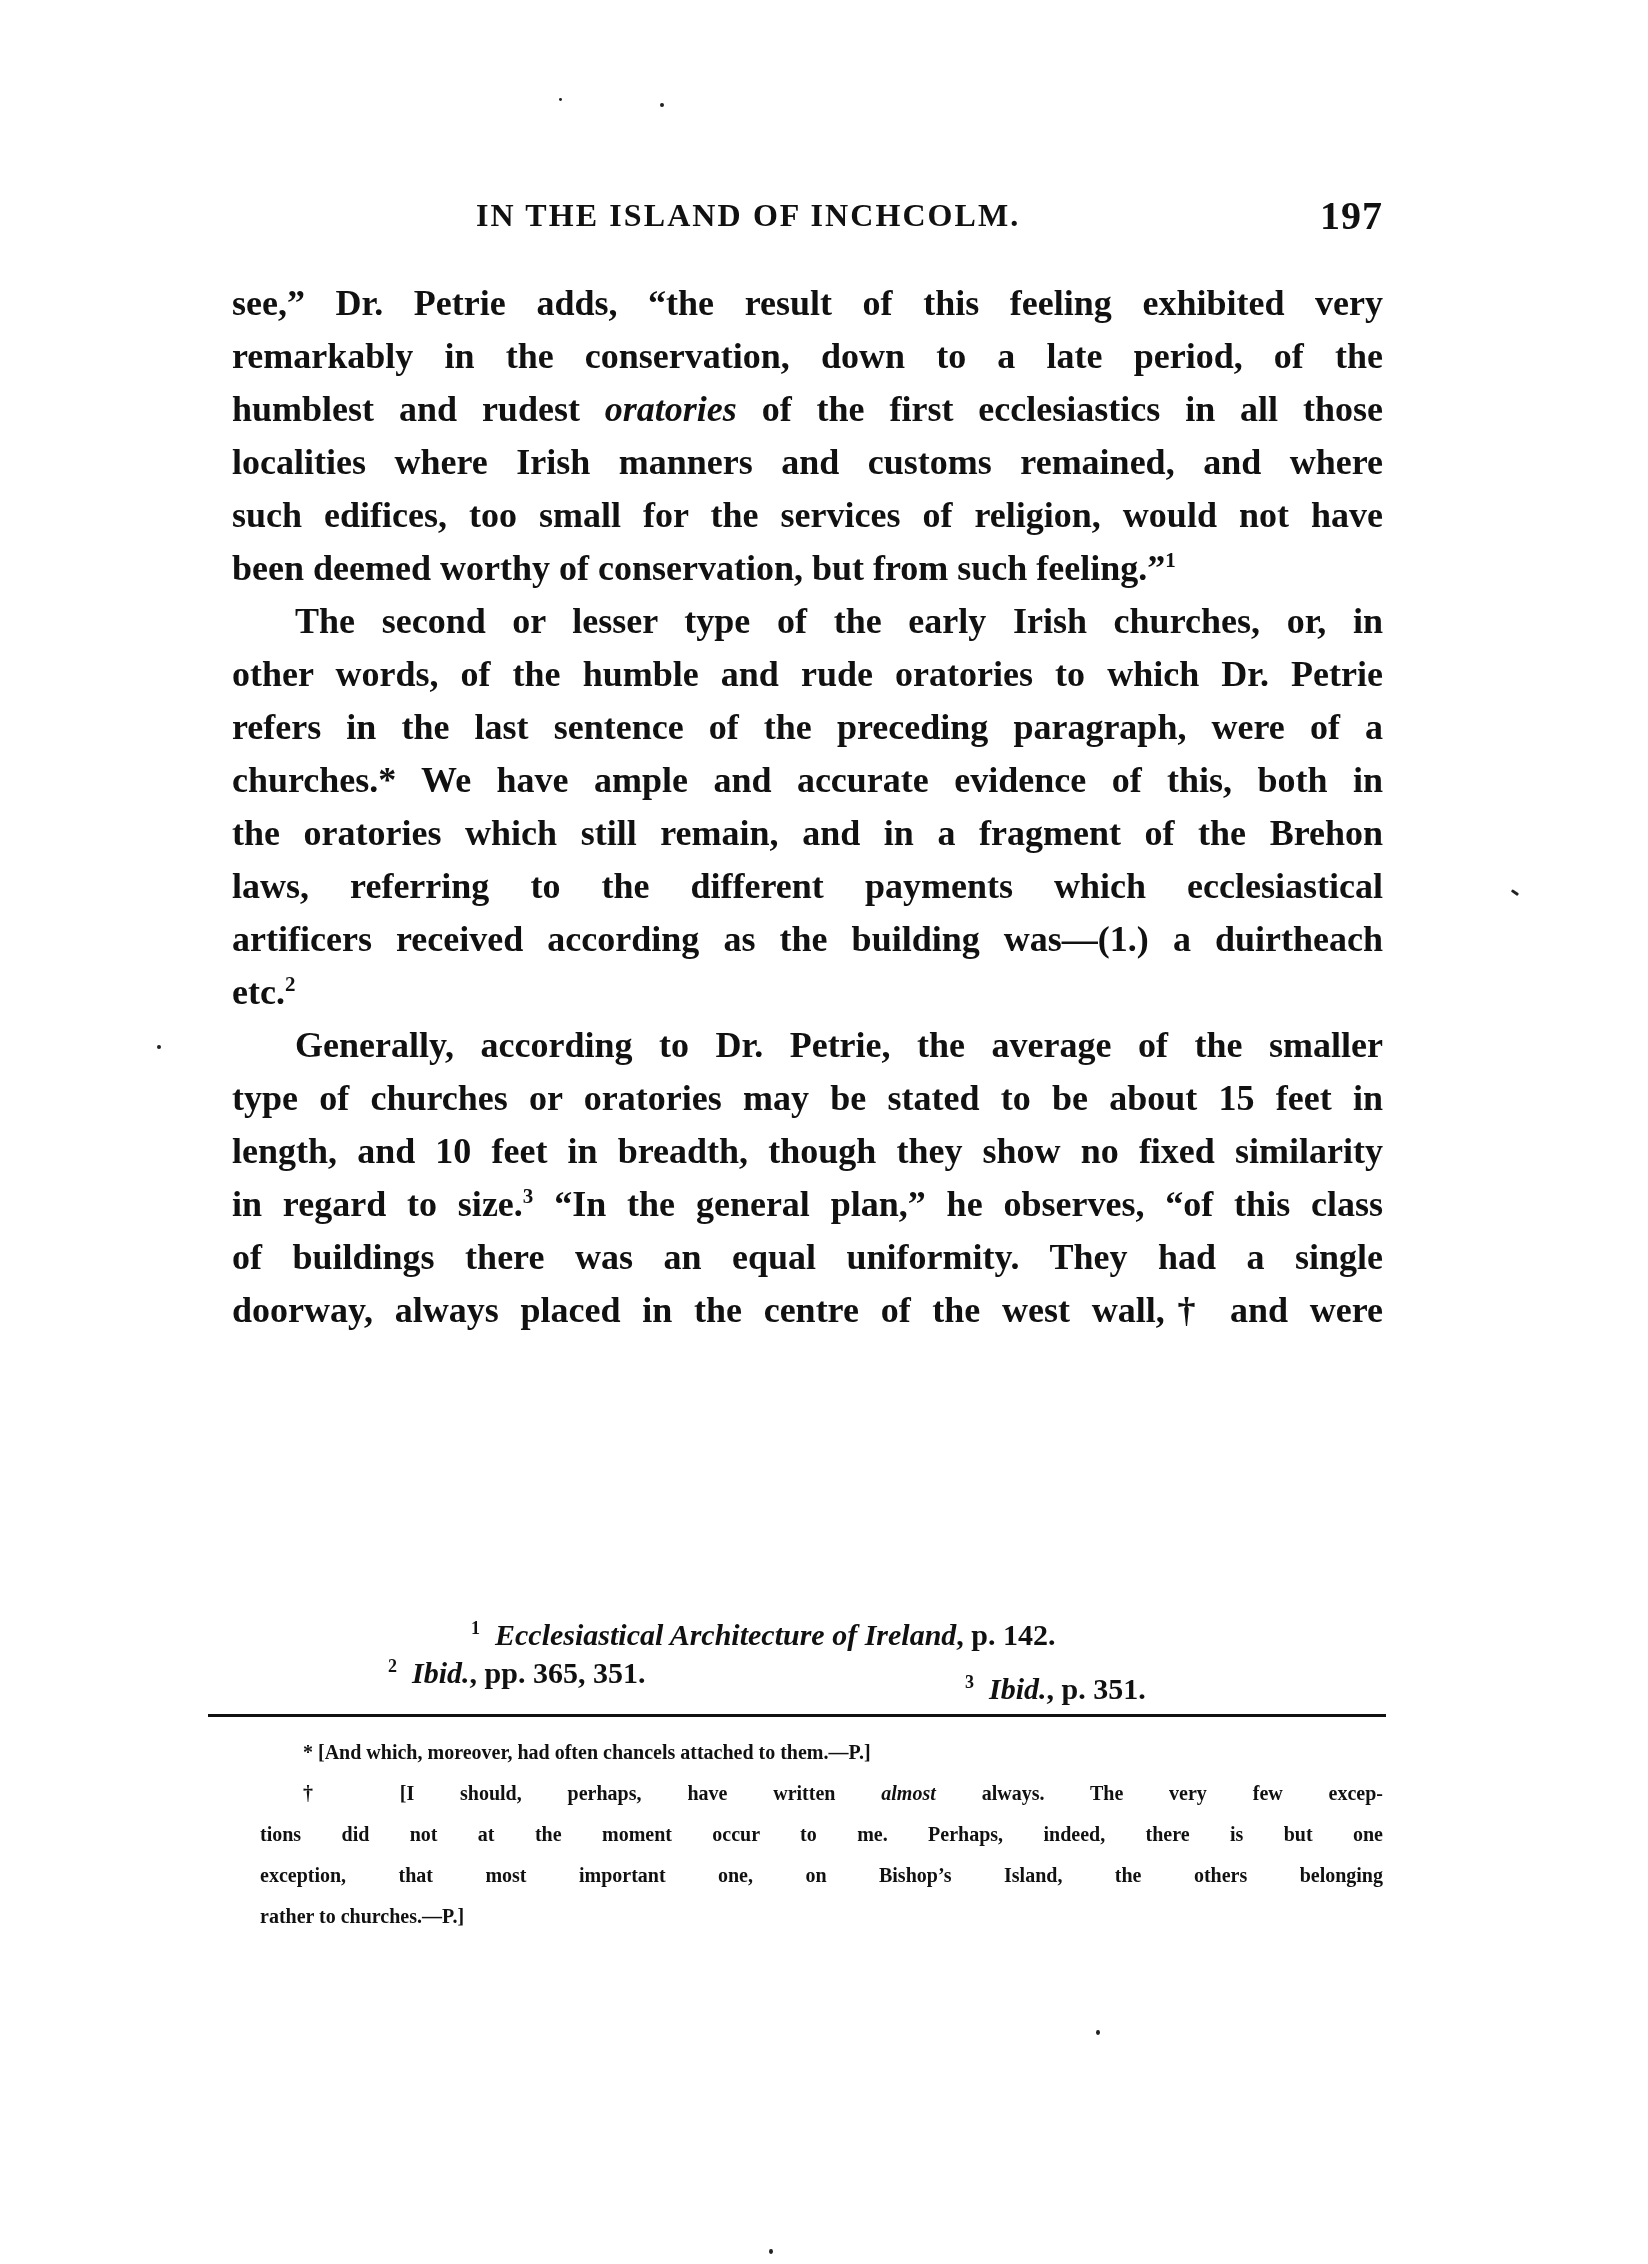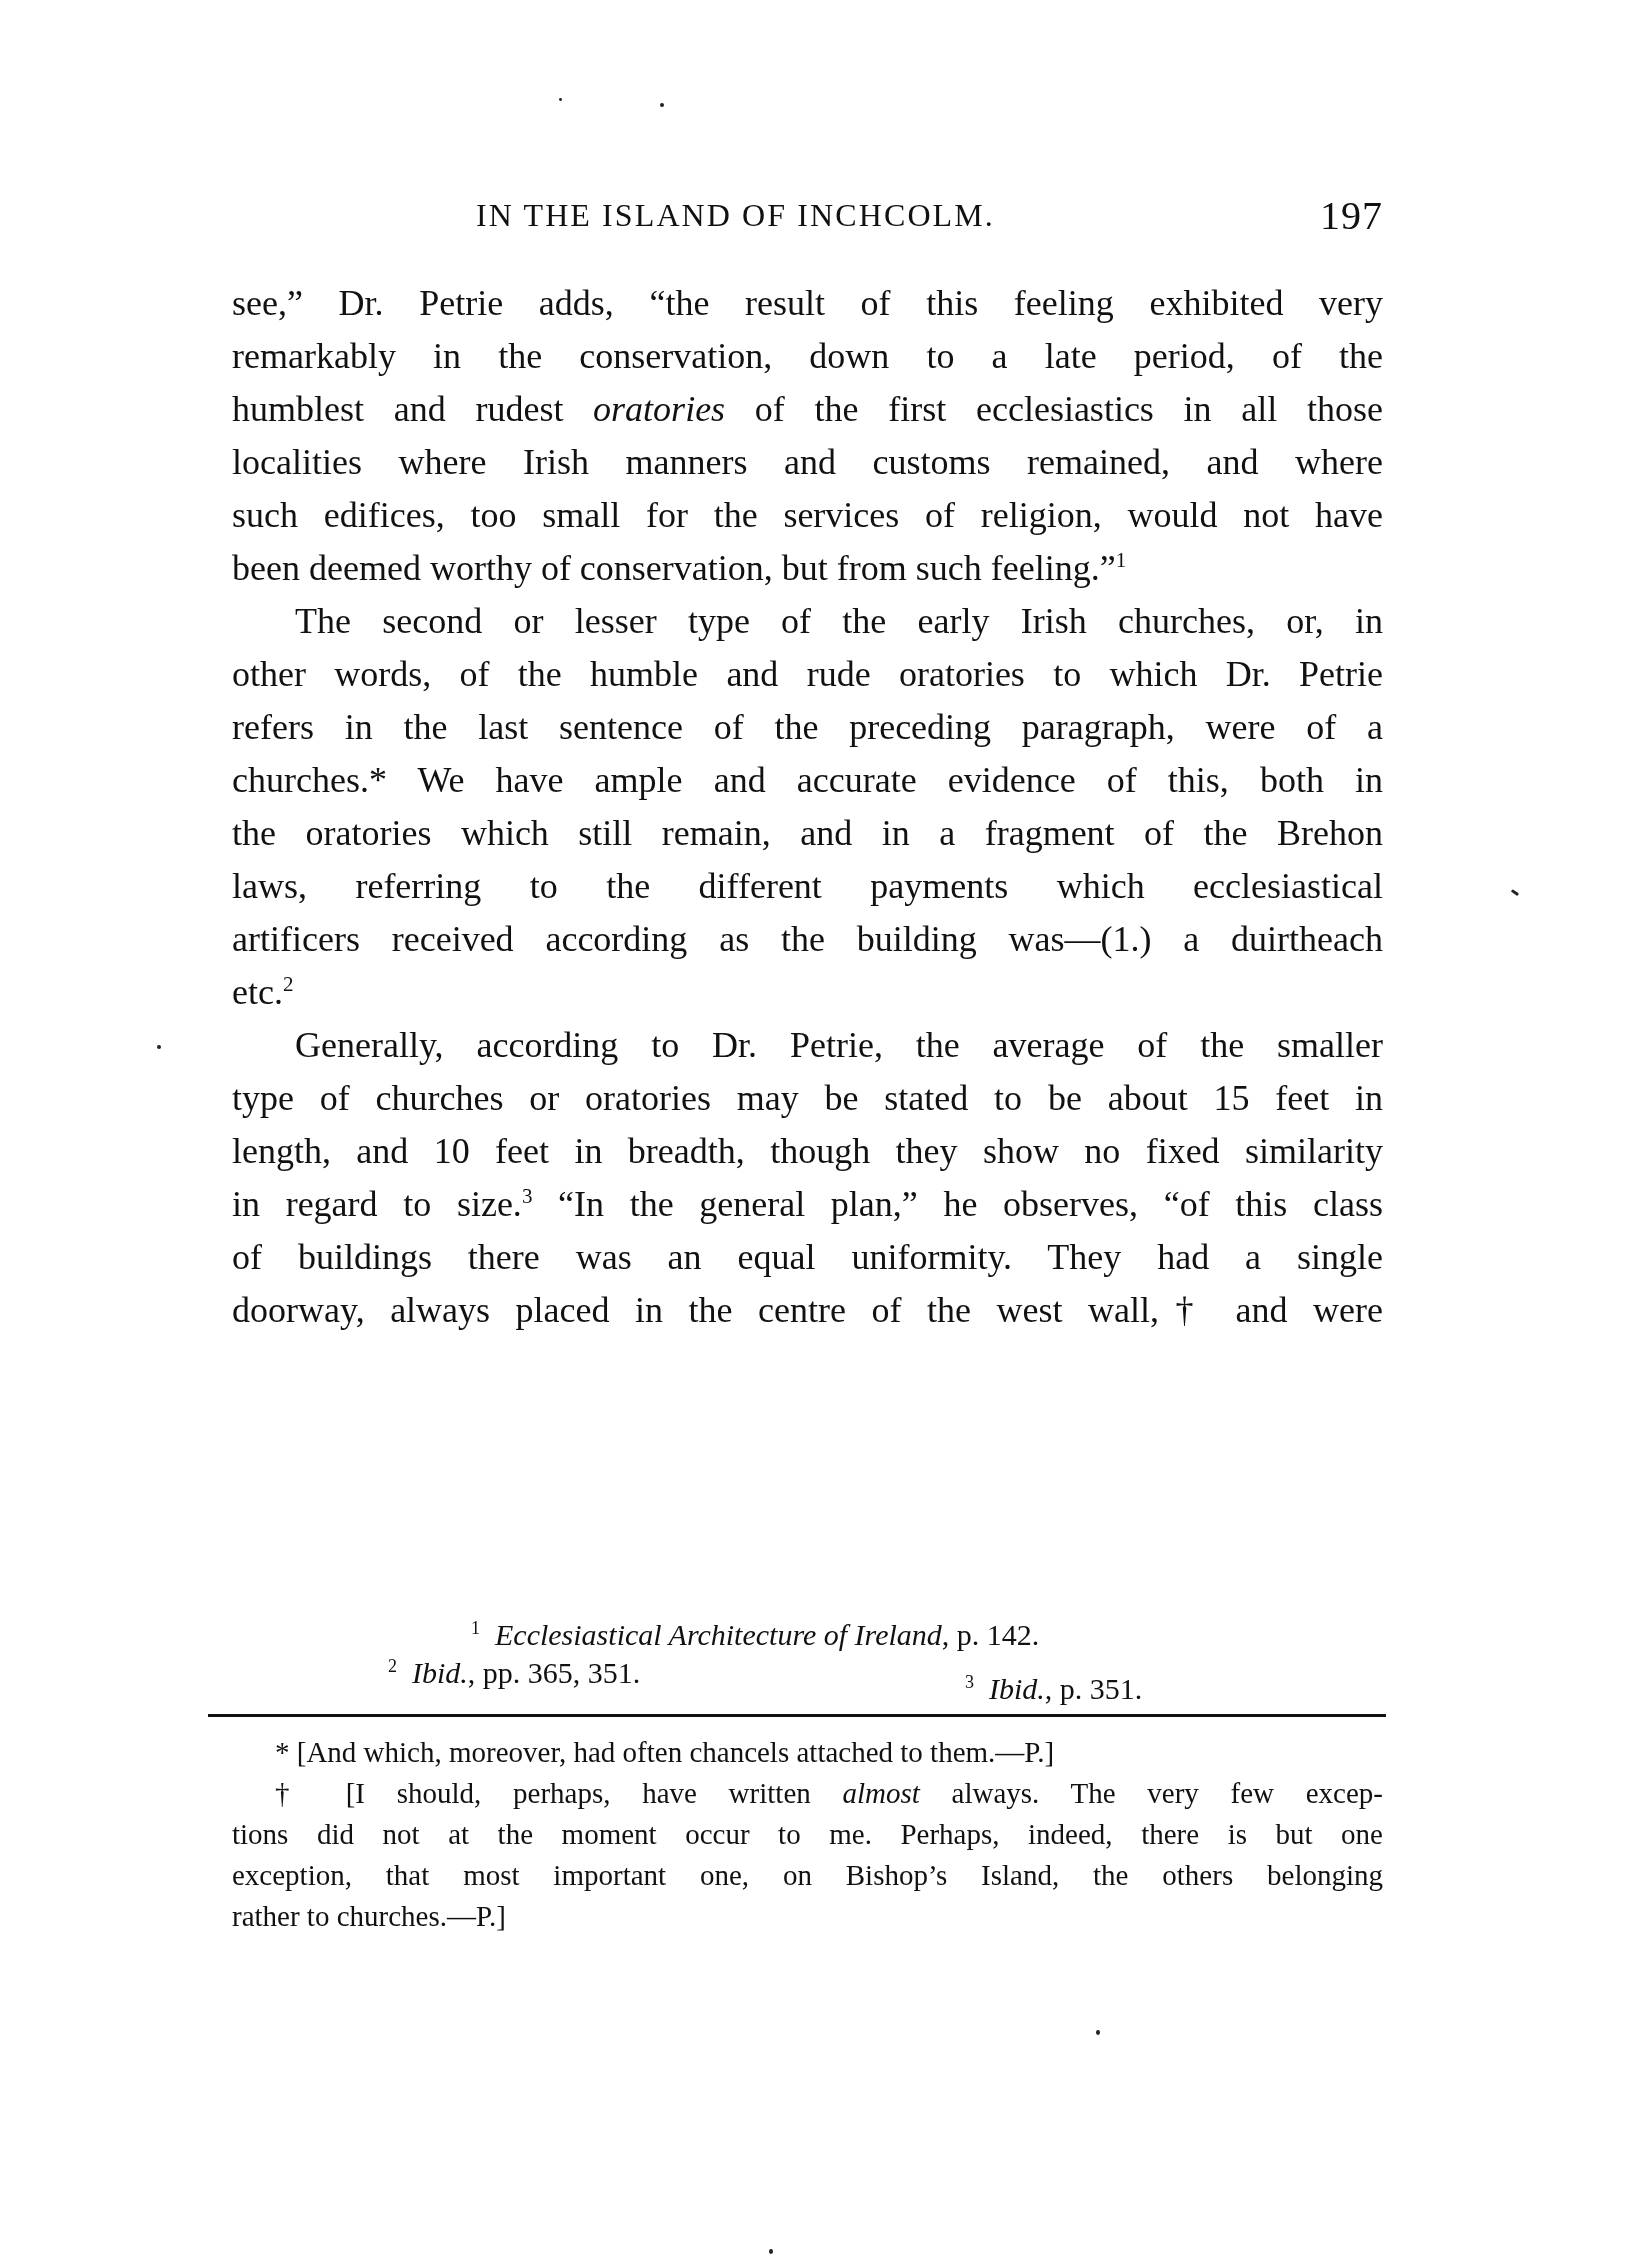--- a/index.html
+++ b/index.html
@@ -13,20 +13,21 @@
       position: relative;
       overflow: hidden;
       color: #111111;
       font-family: "Liberation Serif", "DejaVu Serif", serif;
     }
     .page {
       position: absolute;
       left: 0; top: 0;
       width: 1349px;
       height: 2265px;
+      font-weight: bold;
     }
     .speck {
       position: absolute;
       background: #222;
       border-radius: 50%;
     }
     .running-head {
       position: absolute;
       top: 187px;
       left: 232px;
@@ -104,25 +105,26 @@
     }
     .editor-notes {
       position: absolute;
       left: 232px;
       top: 1732px;
       width: 1151px;
     }
     .note-line {
       height: 41px;
       line-height: 41px;
-      font-size: 29px;
+      font-size: 20px;
       white-space: nowrap;
       text-align: justify;
       text-align-last: justify;
       display: block;
+      margin-left: 28px;
     }
     .note-line.indent {
       padding-left: 43px;
       box-sizing: border-box;
     }
     .note-line.last { text-align-last: left; }
     .note-line.short { text-align-last: left; }
     i { font-style: italic; }
   </style>
 </head>

